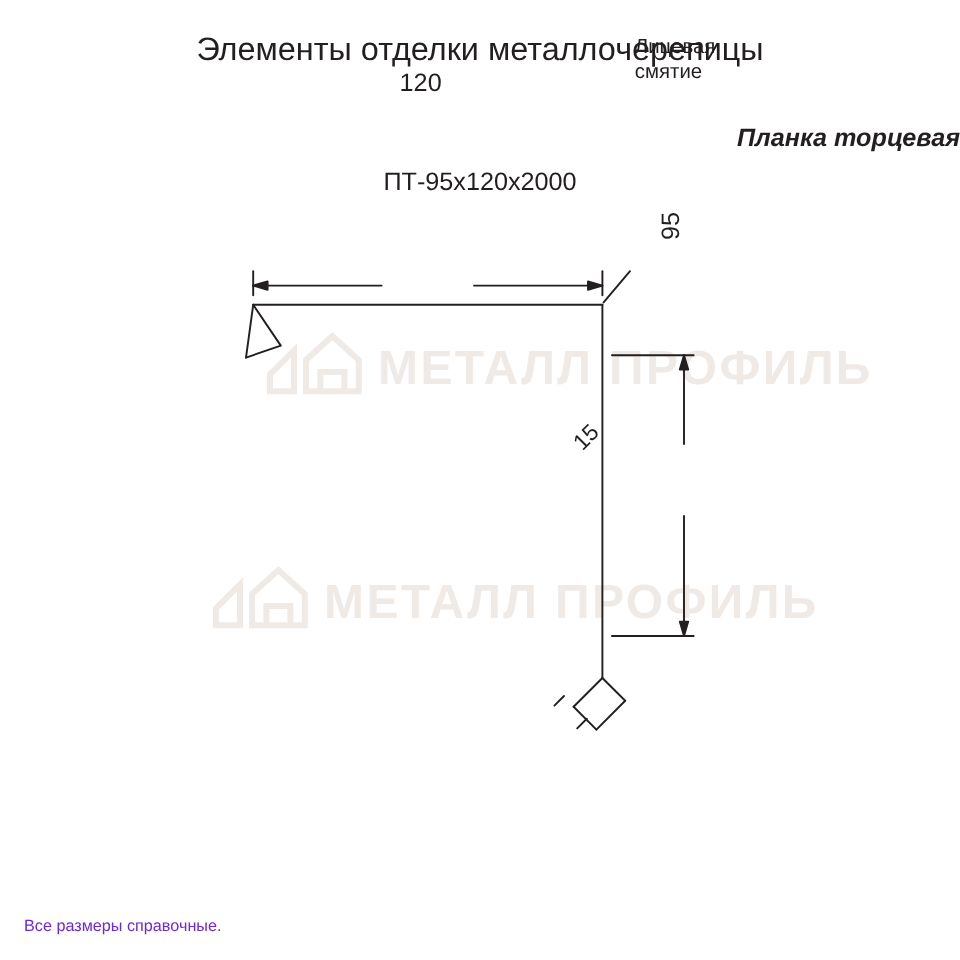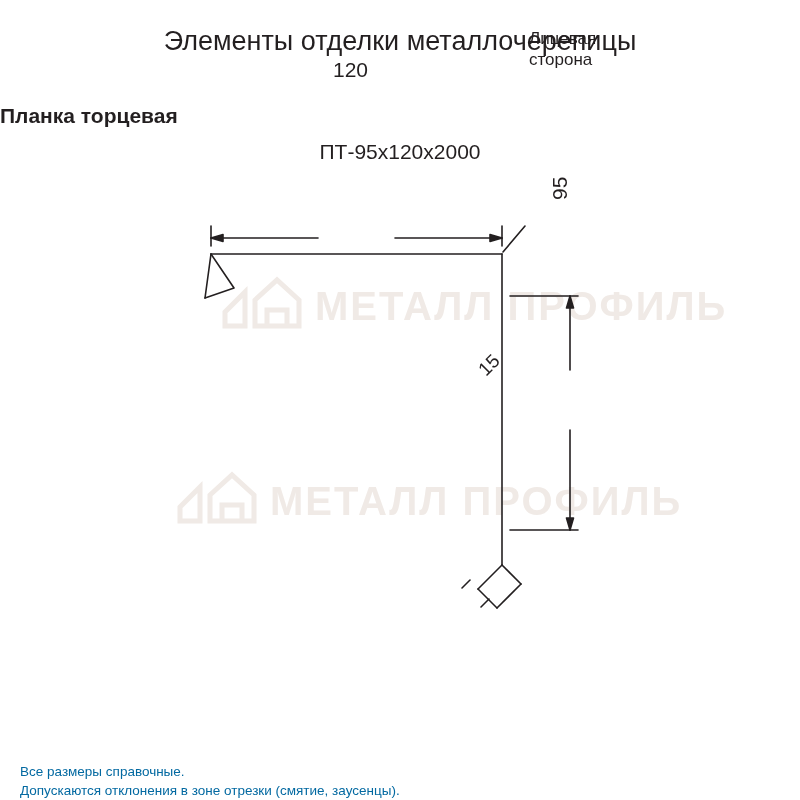--- a/index.html
+++ b/index.html
@@ -26,23 +26,24 @@
     width: 800px;
     text-align: center;
     font-size: 27px;
     font-weight: normal;
     letter-spacing: 0px;
   }
   .subtitle {
     position: absolute;
     left: 0; top: 104px;
     width: 800px;
-    text-align: left;
+    text-align: right;
     font-size: 21px;
     font-weight: bold;
+    font-style: italic;
   }
   .code {
     position: absolute;
     left: 0; top: 140px;
     width: 800px;
     text-align: center;
     font-size: 21px;
     font-weight: normal;
   }
   .drawing {
@@ -57,21 +58,21 @@
     width: 800px;
     height: 480px;
     pointer-events: none;
   }
   .footer {
     position: absolute;
     left: 20px;
     top: 762px;
     font-size: 13.5px;
     line-height: 19px;
-    color: #0369a1;
+    color: #6d28d9;
   }
   .footer div { white-space: nowrap; }
   .label {
     position: absolute;
     font-size: 21px;
     color: #231f20;
     font-family: "Liberation Sans", sans-serif;
   }
   .lbl-120 { left: 333px; top: 38px; margin-top: 20px; }
   .lbl-95  { left: 548px; top: 200px; transform: rotate(-90deg); transform-origin: left top; }
@@ -159,21 +160,20 @@
       </g>
     </g>
   </svg>
 
   <div class="label lbl-120">120</div>
   <div class="label lbl-95">95</div>
   <div class="label lbl-15">15</div>
 
   <div class="label lbl-face">
     <span>Лицевая</span><br>
-    <span>сторона</span>
+    <span>смятие</span>
   </div>
 
   <div class="footer">
     <div>Все размеры справочные.</div>
-    <div>Допускаются отклонения в зоне отрезки (смятие, заусенцы).</div>
   </div>
 
 </div>
 
 </body></html>

